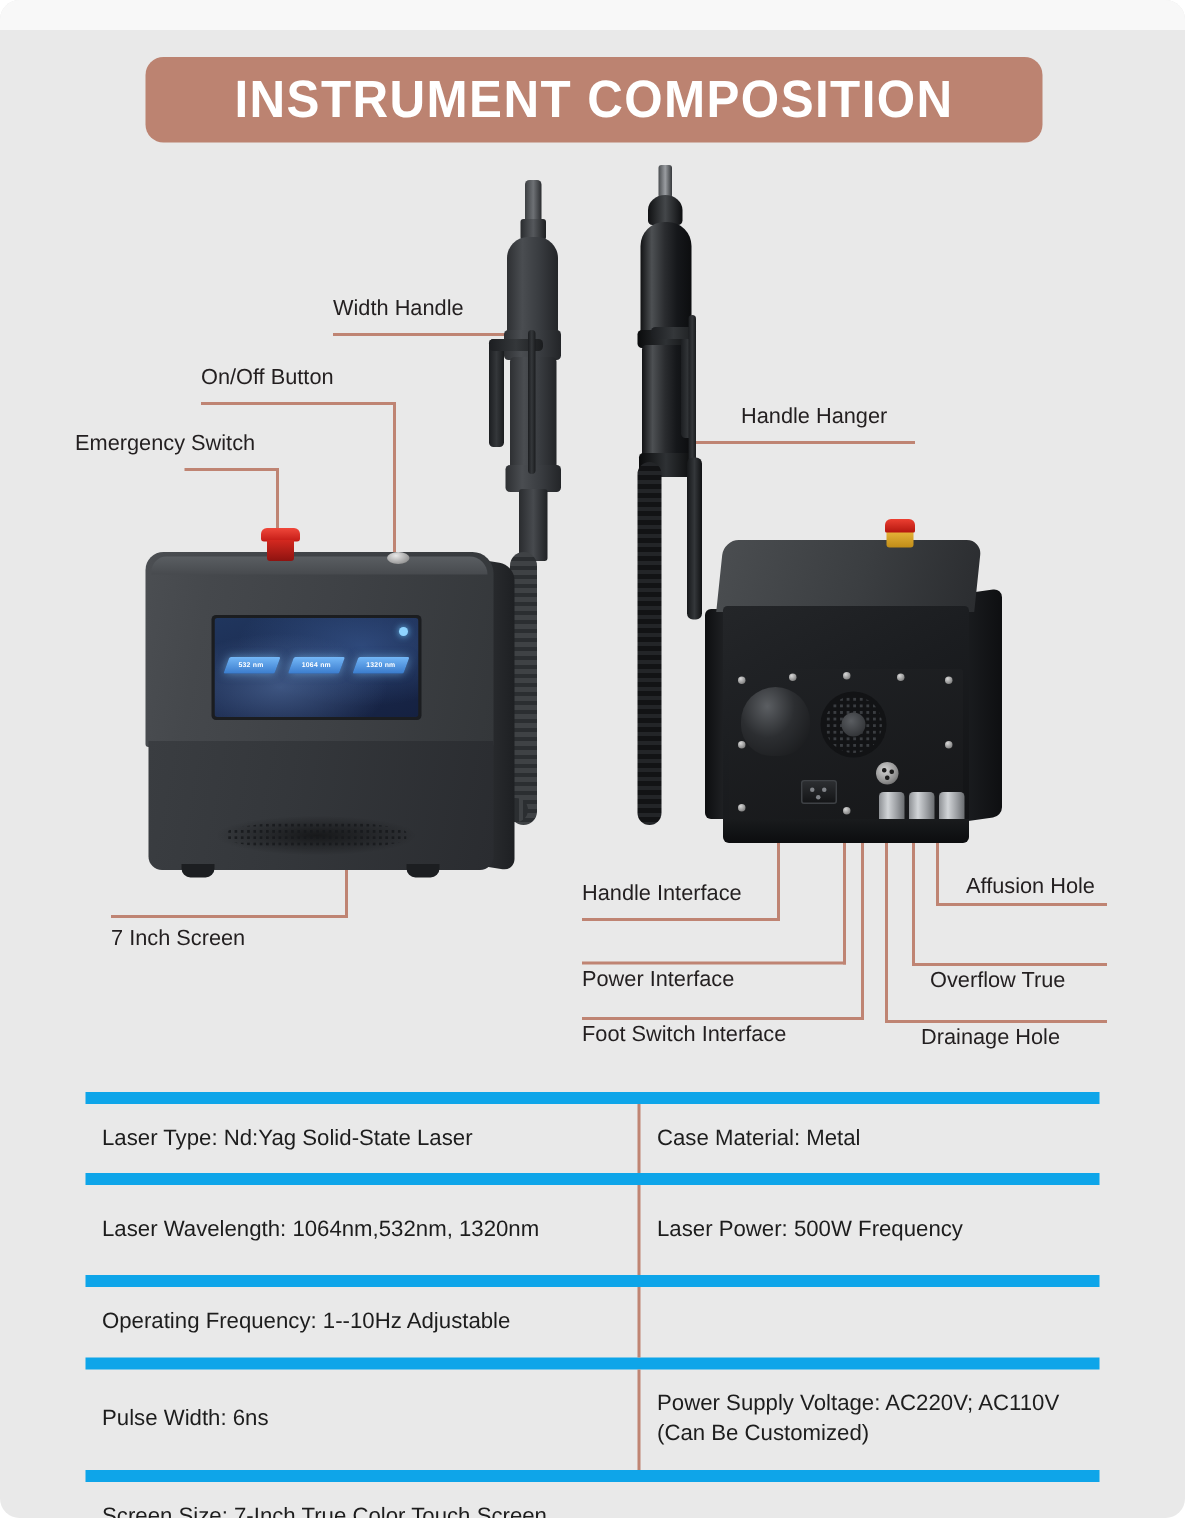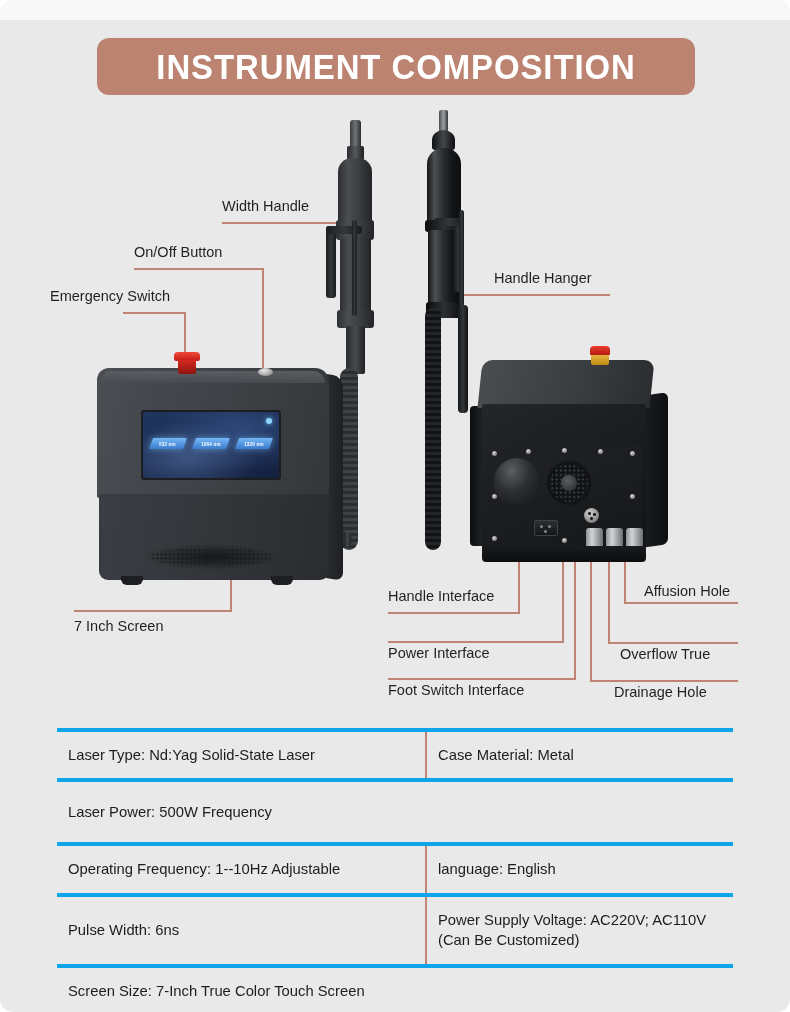--- a/index.html
+++ b/index.html
@@ -381,21 +381,21 @@
   }
 
   
   #spec-table {
     position: absolute;
     left: 57px; top: 728px;
     width: 676px;
   }
   .spec-row {
     display: flex;
-    border-top: 4px solid #0ea5e9;
+    border-top: 8px solid #0ea5e9;
   }
   .spec-row:last-child {
     border-bottom: 2px solid #bf8473;
   }
   .spec-cell {
     padding: 13px 0 13px 11px;
     font-size: 14.8px;
     color: #1d1d1d;
     line-height: 1.38;
     box-sizing: border-box;
@@ -576,25 +576,25 @@
     </div>
 
   </div>
 
   <div id="spec-table">
     <div class="spec-row short">
       <div class="spec-cell left">Laser Type: Nd:Yag Solid-State Laser</div>
       <div class="spec-cell right">Case Material: Metal</div>
     </div>
     <div class="spec-row tall">
+      <div class="spec-cell left">Laser Wavelength: 1064nm,532nm, 1320nm</div>
       <div class="spec-cell right">Laser Power: 500W Frequency</div>
     </div>
     <div class="spec-row short">
       <div class="spec-cell left">Operating Frequency: 1--10Hz Adjustable</div>
-      <div class="spec-cell right">language: English</div>
     </div>
     <div class="spec-row tall">
       <div class="spec-cell left">Pulse Width: 6ns</div>
       <div class="spec-cell right">Power Supply Voltage: AC220V; AC110V (Can Be Customized)</div>
     </div>
     <div class="spec-row short">
       <div class="spec-cell full">Screen Size: 7-Inch True Color Touch Screen</div>
     </div>
   </div>
 

